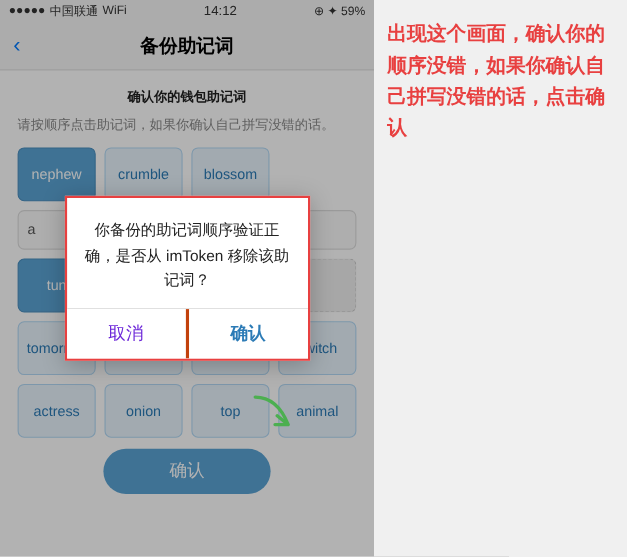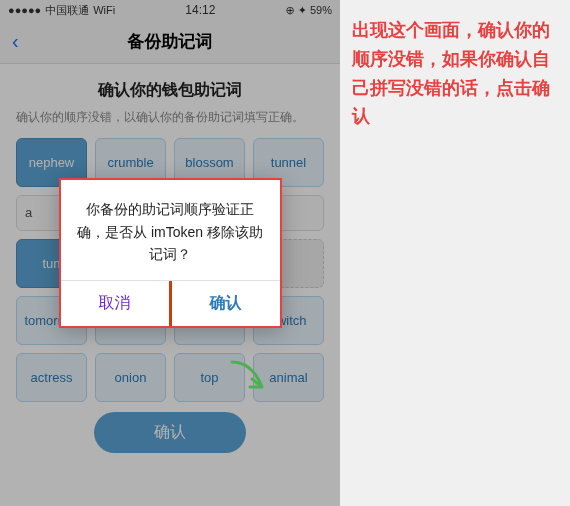--- a/index.html
+++ b/index.html
@@ -58,21 +58,21 @@
       font-weight: 700;
       color: #000;
     }
 
     
     .page-content {
       padding: 16px;
       background: #fff;
     }
     .page-title {
-      font-size: 16px;
+      font-size: 12px;
       font-weight: 600;
       text-align: center;
       color: #222;
       margin-bottom: 8px;
     }
     .page-subtitle {
       font-size: 12px;
       color: #888;
       text-align: left;
       margin-bottom: 12px;
@@ -243,27 +243,26 @@
     </div>
   </div>
 
   <div class="nav-bar">
     <span class="back-btn">‹</span>
     <span class="title">备份助记词</span>
   </div>
 
   <div class="page-content">
     <div class="page-title">确认你的钱包助记词</div>
-    <div class="page-subtitle">确认你的顺序没错，以确认你的备份助记词填写正确。</div>
+    <div class="page-subtitle">请按顺序点击助记词，如果你确认自己拼写没错的话。</div>
 
     <div class="word-grid">
       <div class="word-chip selected">nephew</div>
       <div class="word-chip">crumble</div>
       <div class="word-chip">blossom</div>
-      <div class="word-chip">tunnel</div>
     </div>
 
     <div class="selected-row">
       <span>a</span>
     </div>
 
     <div class="word-row">
       <div class="word-chip selected">tun</div>
       <div class="word-chip empty"></div>
       <div class="word-chip empty"></div>

